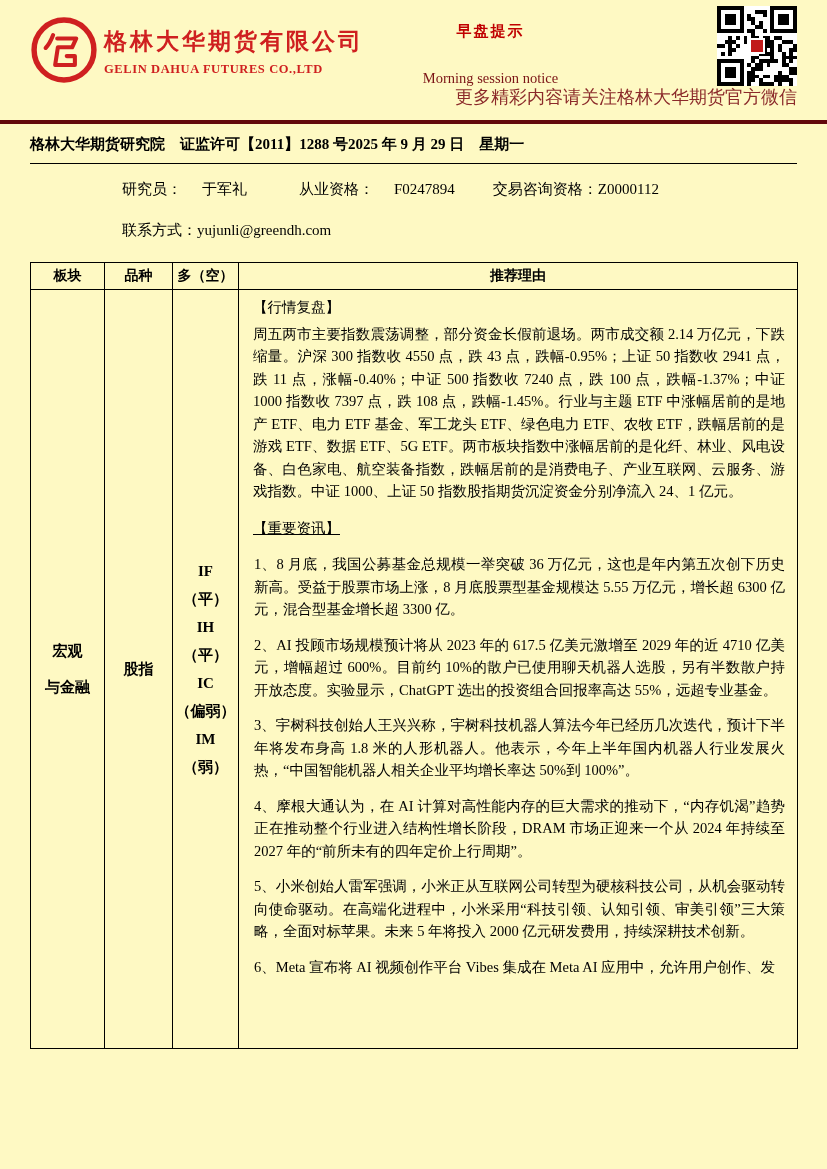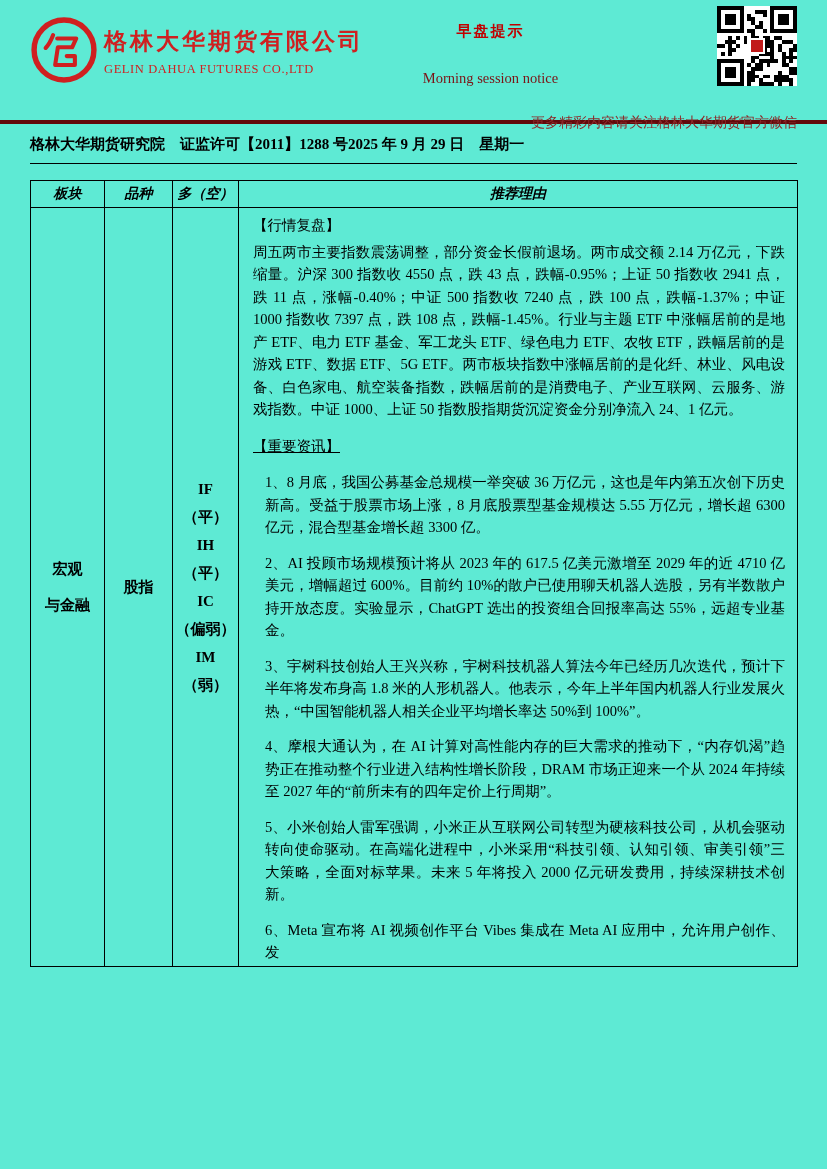--- a/index.html
+++ b/index.html
@@ -1,37 +1,37 @@
 <!DOCTYPE html>
 <html><head>
 <meta charset="utf-8">
 <style>
   * { box-sizing: border-box; }
   html,body { margin:0; padding:0; background:#ffffff; }
   .page {
     position: relative;
     width: 827px;
     height: 1169px;
-    background: #5eead4;
+    background: #fef9c3;
     font-family: "Liberation Serif", "DejaVu Serif", serif;
     color: #000;
     overflow: hidden;
   }
 
   
   .header { position: relative; height: 120px; }
   .logo { position: absolute; left: 30px; top: 16px; width: 68px; height: 68px; }
   .company { position: absolute; left: 104px; top: 26px; }
   .company-cn { font-size: 23px; font-weight: bold; color: #cf2020; letter-spacing: 3px; }
-  .company-en { font-size: 12.5px; font-weight: normal; color: #cf2020; margin-top: 5px; letter-spacing: 0.6px; }
+  .company-en { font-size: 12.5px; font-weight: bold; color: #cf2020; margin-top: 5px; letter-spacing: 0.6px; }
   .center-title { position: absolute; left: 388px; top: 22px; width: 205px; text-align: center; }
   .notice-cn { font-size: 15px; font-weight: bold; color: #c00000; letter-spacing: 2px; }
   .notice-en { font-size: 14.5px; font-weight: normal; color: #7b1416; margin-top: 29px; }
   .qr { position: absolute; right: 30px; top: 6px; width: 80px; height: 80px; }
-  .wechat-tip { position: absolute; right: 30px; top: 114px; font-size: 14px; color: #8b2a2a; }
+  .wechat-tip { position: absolute; right: 30px; top: 85px; font-size: 18px; color: #8b2a2a; }
 
   .thick-rule { height: 4px; background: #62090b; }
 
   
   .meta-bar { display: flex; padding: 11px 30px 6px 30px; font-size: 15px; font-weight: bold; }
   .thin-rule { border-top: 1.5px solid #000; margin: 3px 30px 0 30px; }
 
   
   .researcher { padding: 16px 30px 0 122px; font-size: 15px; }
   .researcher .line { margin-bottom: 22px; white-space: nowrap; }
@@ -40,27 +40,27 @@
   .gap-md { margin-right: 38px; }
 
   
   table.brief-table {
     border-collapse: collapse;
     margin: 16px 30px 0 30px;
     width: 767px;
     table-layout: fixed;
   }
   .brief-table th, .brief-table td { border: 1px solid #000; }
-  .brief-table th { font-size: 14px; font-weight: bold; padding: 4px 2px; text-align: center; font-style: italic; }
+  .brief-table th { font-size: 14px; font-weight: bold; padding: 4px 2px; text-align: center; }
   td.cell-center { text-align: center; vertical-align: middle; font-weight: bold; font-size: 15px; }
   .sector-line { line-height: 36px; }
   .pos-line { line-height: 28px; font-size: 15px; }
   td.cell-content { vertical-align: top; padding: 6px 12px 0 14px; }
   .content-inner { max-height: 748px; overflow: hidden; font-size: 14.5px; line-height: 22.5px; text-align: justify; }
-  .content-para { margin: 0 0 13px 12px; }
+  .content-para { margin: 0 0 13px 1px; }
   .review-title { margin: 0 0 4px 0; }
   .review-body { margin: 0 0 14px 0; }
   .news-title { margin: 0 0 14px 0; text-decoration: underline; }
 </style>
 </head>
 <body>
 
 <div class="page">
 
   <div class="header">
@@ -215,20 +215,28 @@
   </div>
 
   <div class="thick-rule"></div>
 
   <div class="meta-bar">
     <div>格林大华期货研究院　证监许可【2011】1288 号</div>
     <div>2025 年 9 月 29 日　星期一</div>
   </div>
   <div class="thin-rule"></div>
 
+  <div class="researcher">
+    <div class="line">
+      <span class="gap-sm">研究员：</span><span class="gap-lg">于军礼</span><span class="gap-sm">从业资格：</span><span class="gap-md">F0247894</span><span>交易咨询资格：</span><span>Z0000112</span>
+    </div>
+    <div class="line">
+      <span>联系方式：</span><span>yujunli@greendh.com</span>
+    </div>
+  </div>
 
   <table class="brief-table">
     <colgroup>
       <col style="width:74px">
         <col style="width:68px">
         <col style="width:66px">
         <col style="width:559px">
     </colgroup>
     <thead>
       <tr>

